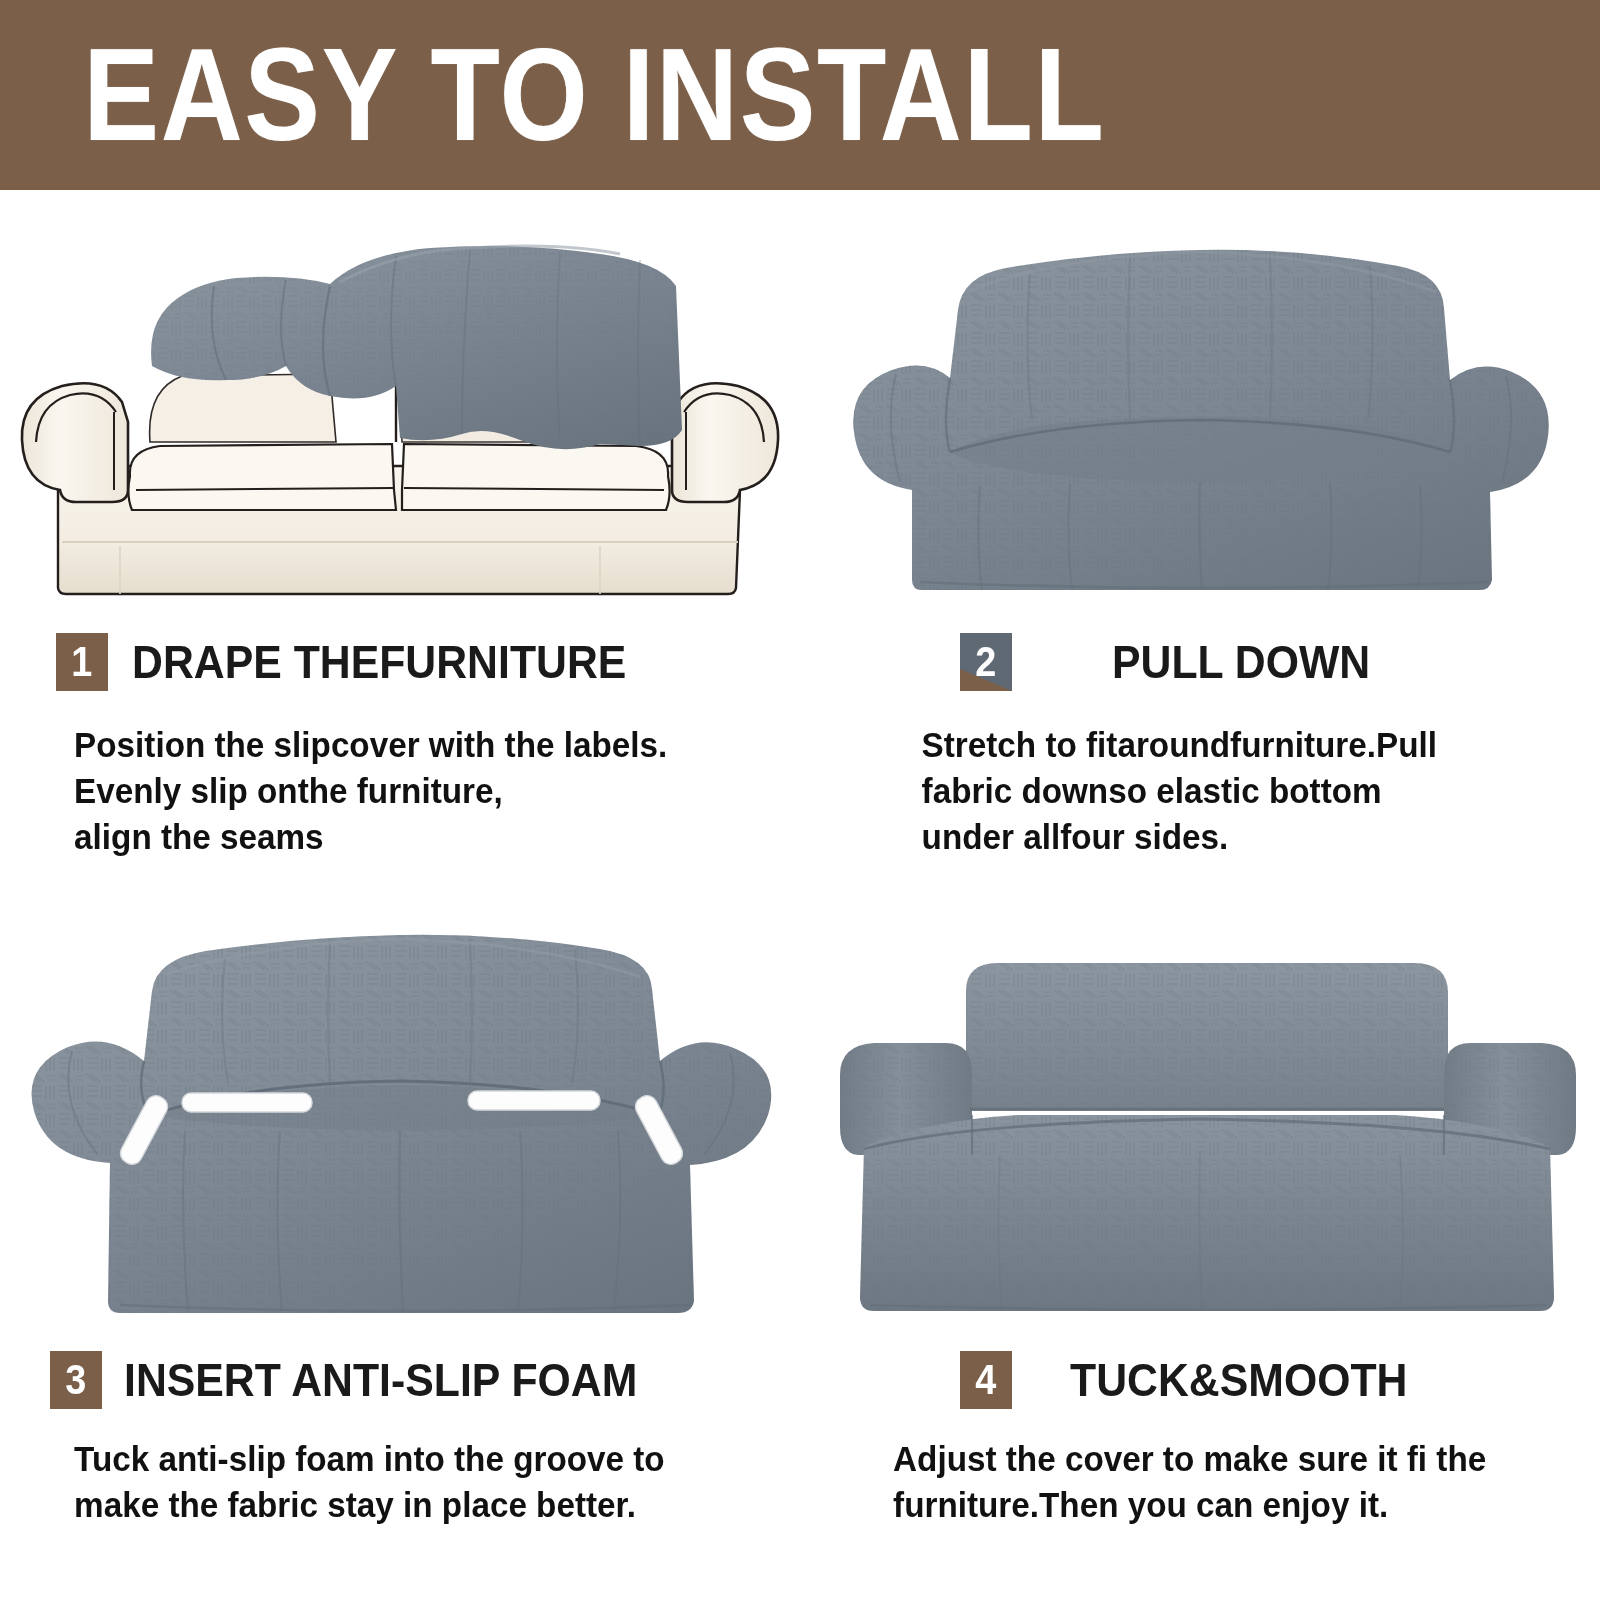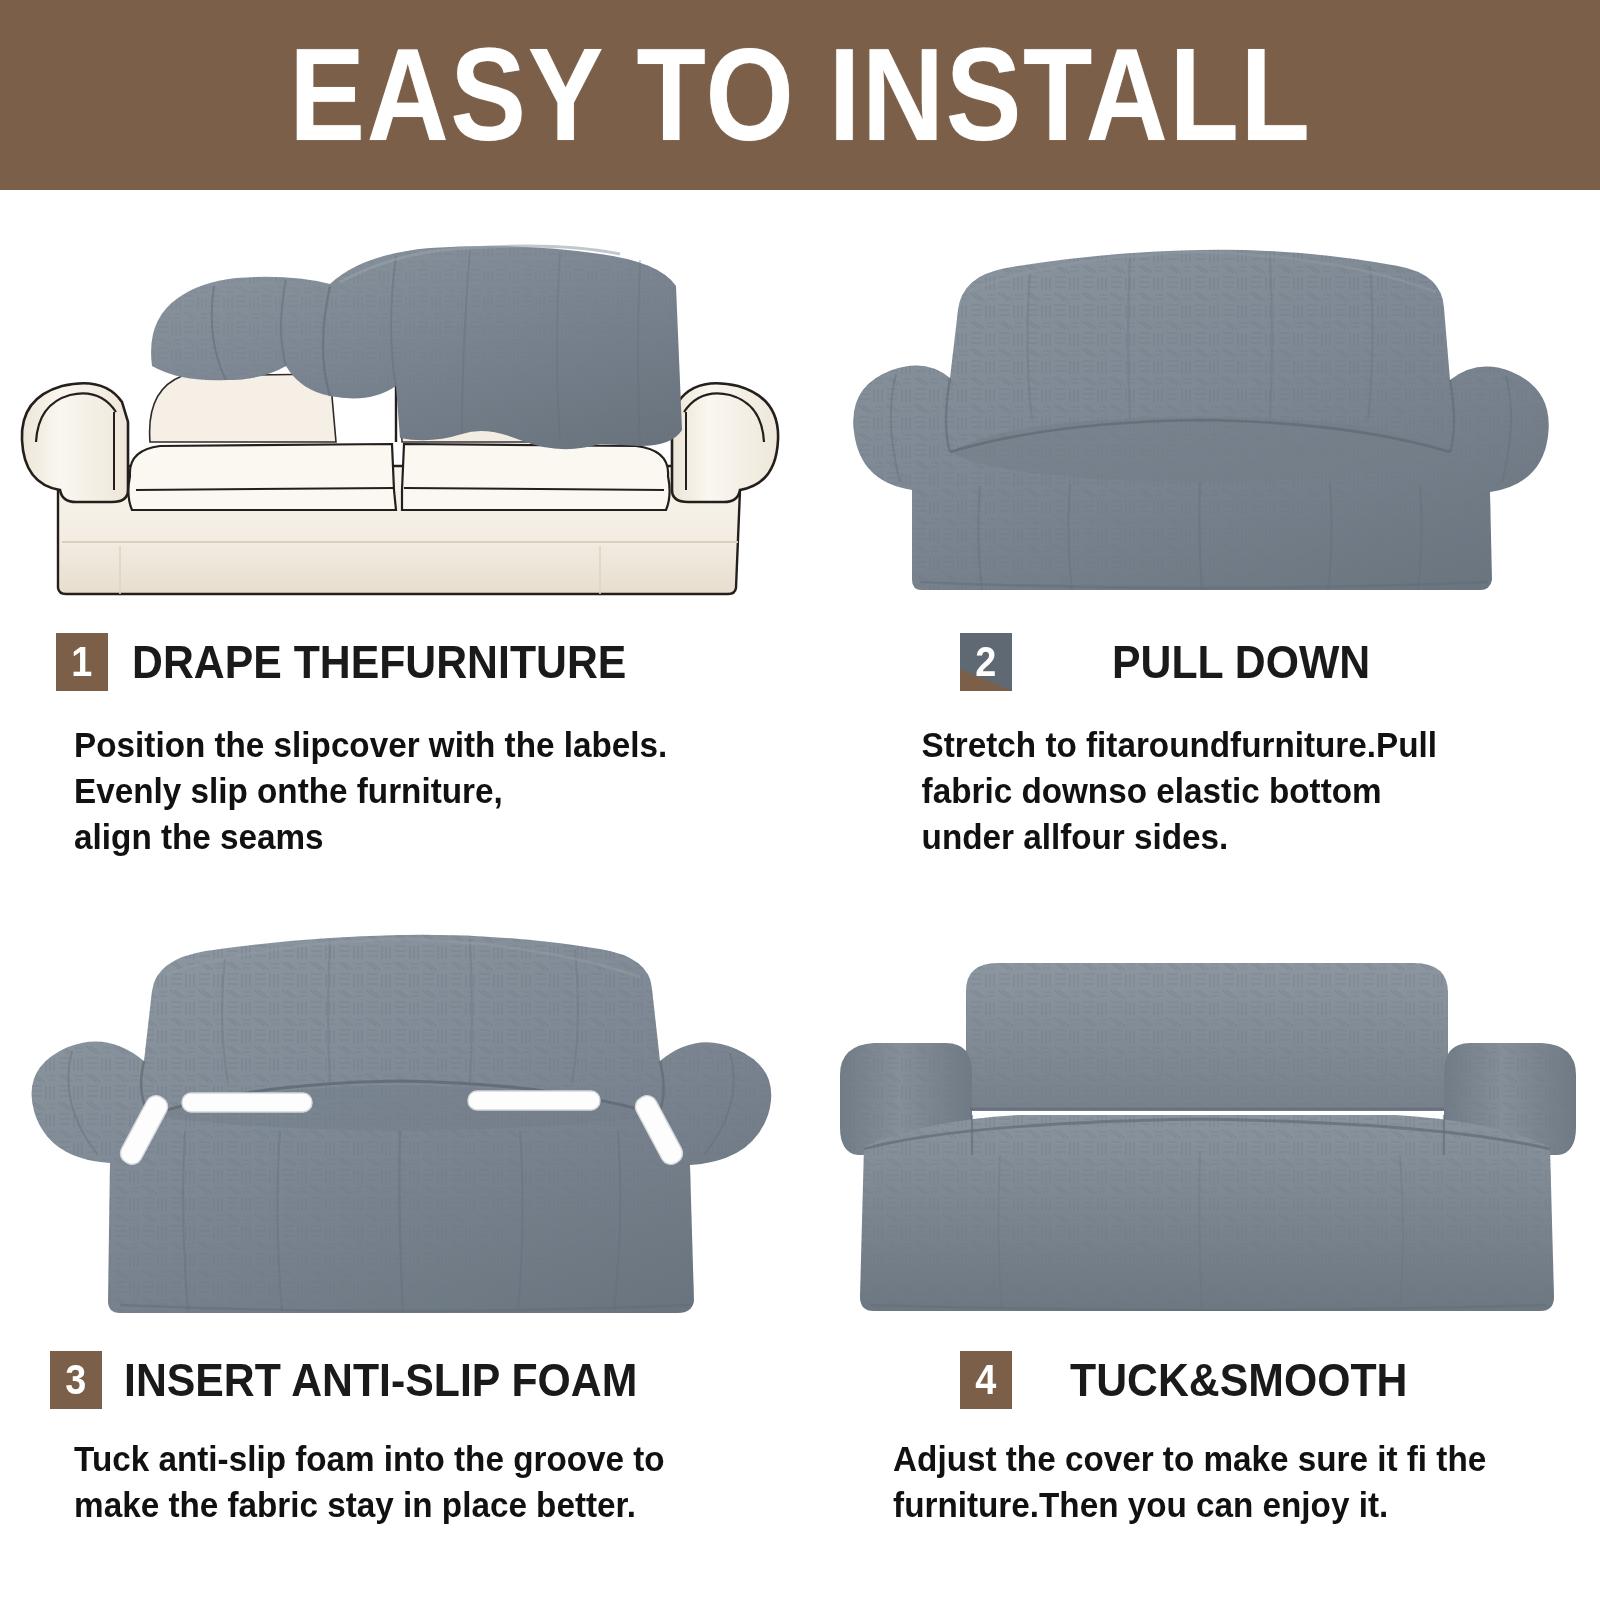--- a/index.html
+++ b/index.html
@@ -17,21 +17,21 @@
 
   
   .banner {
     position: absolute;
     left: 0; top: 0;
     width: 1600px;
     height: 190px;
     background: #7b5f49;
     display: flex;
     align-items: center;
-    justify-content: center;
+    justify-content: flex-start;
   }
   .banner-title {
     color: #ffffff;
     font-family: "Liberation Sans Narrow", "Liberation Sans", sans-serif;
     font-weight: bold;
     font-size: 132px;
     letter-spacing: 2px;
     transform: scaleX(0.86);
     transform-origin: center;
     line-height: 1;

